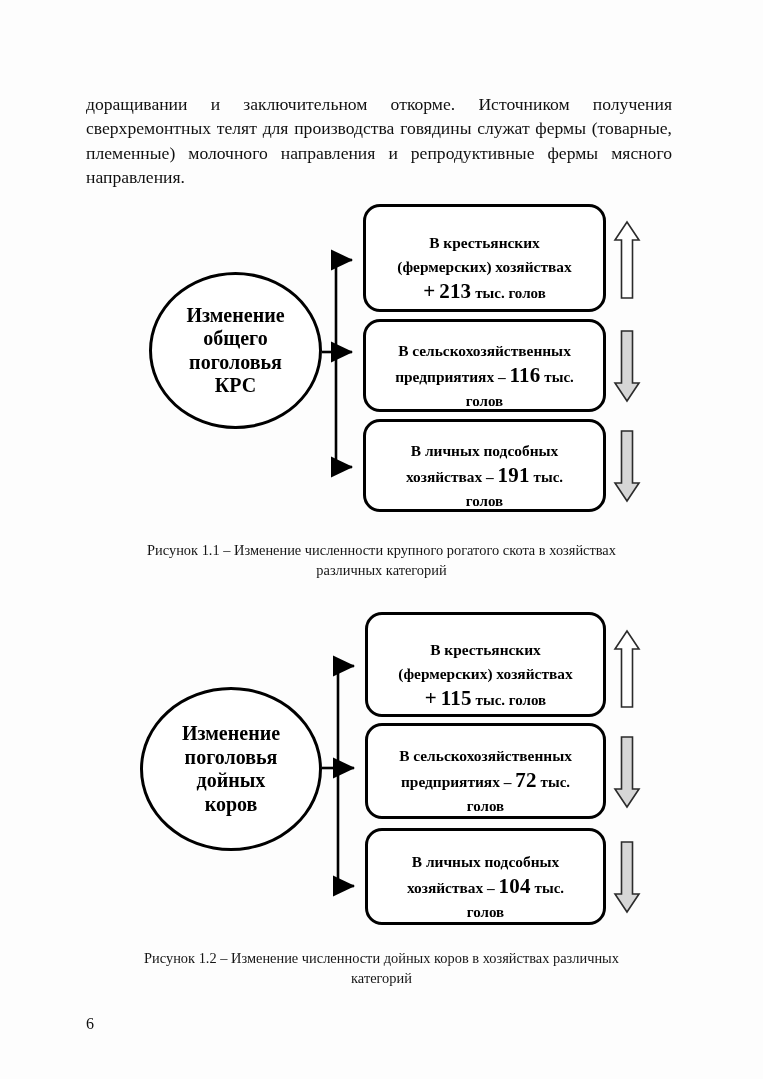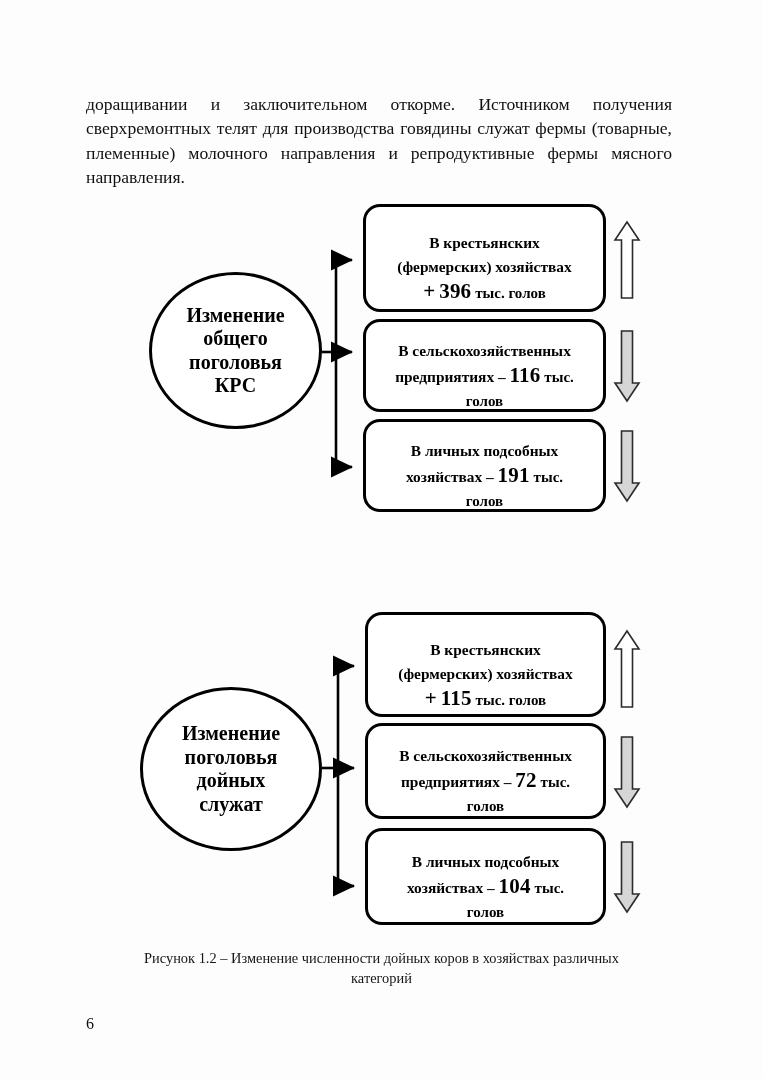--- a/index.html
+++ b/index.html
@@ -164,21 +164,21 @@
         <span>поголовья</span><br>
         <span>КРС</span>
       </div>
     </div>
 
     <div class="box-node" style="left:363px; top:9px; width:243px; height:108px;">
       <div class="box-text">
         <span>В крестьянских</span><br>
         <span>(фермерских) хозяйствах</span><br>
         <span class="figure-big">+</span>
-        <span class="figure-big">396</span>
+        <span class="figure-big">213</span>
         <span class="small-unit">тыс. голов</span>
       </div>
     </div>
 
     <div class="box-node" style="left:363px; top:124px; width:243px; height:93px;">
       <div class="box-text">
         <span>В сельскохозяйственных</span><br>
         <span>предприятиях –</span>
         <span class="figure-big">116</span>
         <span class="small-unit">тыс.</span><br>
@@ -203,20 +203,22 @@
     <svg class="indicator-arrow" style="left:612px; top:133px;" width="30" height="76" viewBox="0 0 30 76">
       <path d="M15,73 L27,55 L20.5,55 L20.5,3 L9.5,3 L9.5,55 L3,55 Z" fill="#d6d6d6" stroke="#2b2b2b" stroke-width="1.6" stroke-linejoin="miter"></path>
     </svg>
 
     <svg class="indicator-arrow" style="left:612px; top:233px;" width="30" height="76" viewBox="0 0 30 76">
       <path d="M15,73 L27,55 L20.5,55 L20.5,3 L9.5,3 L9.5,55 L3,55 Z" fill="#d6d6d6" stroke="#2b2b2b" stroke-width="1.6" stroke-linejoin="miter"></path>
     </svg>
   </div>
 
   <div class="figure-caption" id="caption-1">
+    <span class="caption-line line-1">Рисунок 1.1 – Изменение  численности крупного рогатого скота в хозяйствах</span>
+    <span class="caption-line">различных категорий</span>
   </div>
 
   <div class="diagram" id="diagram-2">
 
     <svg class="connector-layer" viewBox="0 0 763 340" preserveAspectRatio="none">
       <defs>
         <marker id="ah2" markerWidth="9" markerHeight="9" refX="8.2" refY="4.5" orient="auto">
           <path d="M0,0.4 L8.6,4.5 L0,8.6 Z" fill="#000000"></path>
         </marker>
       </defs>
@@ -225,21 +227,21 @@
       <path d="M338,62 L354,62" stroke="#000000" stroke-width="2.6" fill="none" marker-end="url(#ah2)"></path>
       <path d="M338,164 L354,164" stroke="#000000" stroke-width="2.6" fill="none" marker-end="url(#ah2)"></path>
       <path d="M338,282 L354,282" stroke="#000000" stroke-width="2.6" fill="none" marker-end="url(#ah2)"></path>
     </svg>
 
     <div class="circle-node" style="left:140px; top:83px; width:182px; height:164px;">
       <div class="circle-text">
         <span>Изменение</span><br>
         <span>поголовья</span><br>
         <span>дойных</span><br>
-        <span>служат</span>
+        <span>коров</span>
       </div>
     </div>
 
     <div class="box-node" style="left:365px; top:8px; width:241px; height:105px;">
       <div class="box-text">
         <span>В крестьянских</span><br>
         <span>(фермерских) хозяйствах</span><br>
         <span class="figure-big">+</span>
         <span class="figure-big">115</span>
         <span class="small-unit">тыс. голов</span>

